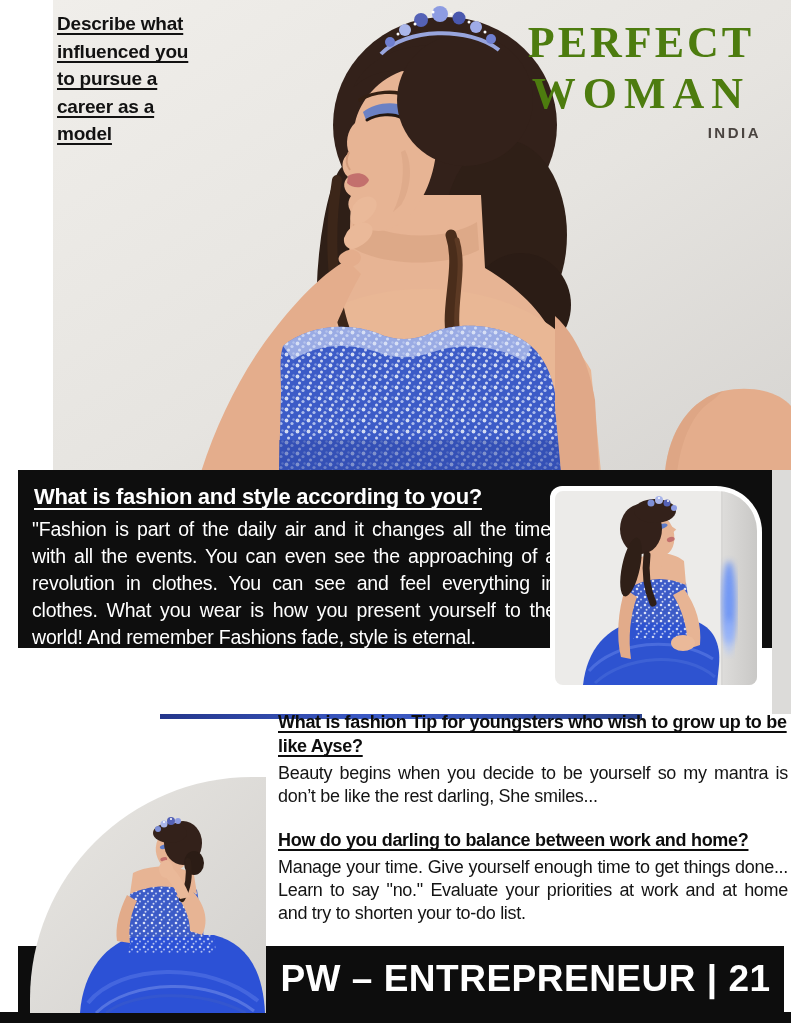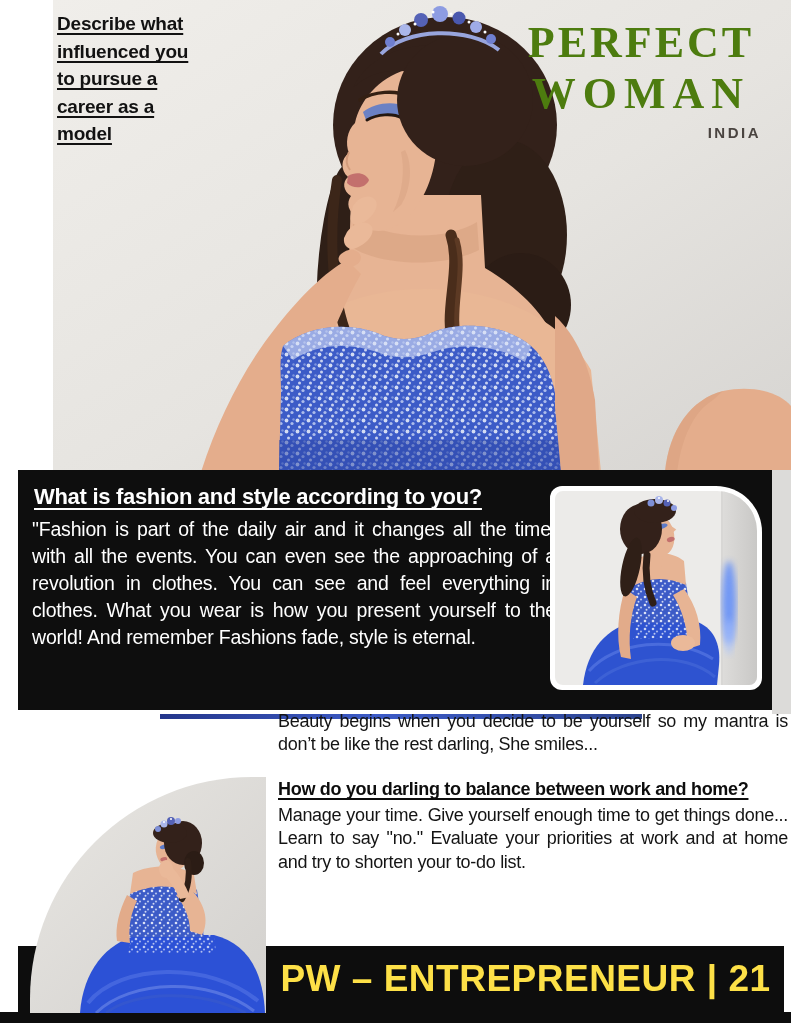--- a/index.html
+++ b/index.html
@@ -24,21 +24,21 @@
   }
   
   .intro{position:absolute;left:20px;top:10px;width:140px;z-index:3;margin-left:37px;}
   .intro h2{
     margin:0 0 2px 0;font-size:19px;font-weight:700;color:#121212;line-height:1.45;letter-spacing:-0.2px;
     text-decoration:underline;text-decoration-thickness:2px;text-underline-offset:3px;text-decoration-skip-ink:none;
   }
   .intro p{margin:0;font-size:17.5px;line-height:1.44;letter-spacing:-0.2px;color:#161616;}
   
   .panel{
-    position:absolute;left:18px;top:470px;width:754px;height:240px;background:#0e0e0e;z-index:2;
+    position:absolute;left:18px;top:470px;width:754px;height:178px;background:#0e0e0e;z-index:2;
     box-sizing:border-box;padding:10px 0 0 14px;
   }
   .panel h2{
     margin:4px 0 6px 2px;font-size:22px;font-weight:700;color:#ffffff;letter-spacing:-0.3px;
     text-decoration:underline;text-decoration-thickness:2px;text-underline-offset:4px;text-decoration-skip-ink:none;
   }
   .panel p{
     margin:0;width:524px;font-size:19.5px;line-height:1.38;letter-spacing:-0.2px;color:#ffffff;text-align:justify;
   }
   .framed-photo{
@@ -60,21 +60,21 @@
   .qa-item + .qa-item{margin-top:20px;}
   
   .bottom-photo{
     position:absolute;left:30px;top:777px;width:236px;height:236px;z-index:4;
     border-top-left-radius:94%;overflow:hidden;
   }
   
   .footer-bar{position:absolute;left:18px;top:946px;width:766px;height:66px;background:#0d0d0d;z-index:3;}
   .footer-label{
     position:absolute;left:245px;top:0;width:525px;height:66px;line-height:66px;text-align:center;
-    color:#fde047;font-size:37px;font-weight:700;letter-spacing:0.5px;white-space:nowrap;
+    color:#ffffff;font-size:37px;font-weight:700;letter-spacing:0.5px;white-space:nowrap;
   }
   .footer-bleed{position:absolute;left:0;top:1012px;width:791px;height:11px;background:#0d0d0d;z-index:2;}
 </style>
 </head>
 <body>
 
 <div class="page">
 
   <div class="top-photo">
     <svg width="738" height="472" viewBox="0 0 738 472">
@@ -207,20 +207,21 @@
               <circle cx="113" cy="10" r="1" fill="#ffffff"></circle>
           </g>
         </svg>
       </div>
     </div>
   </section>
   <div class="blue-sliver"></div>
 
   <section class="qa-col">
     <div class="qa-item">
+      <h3>What is fashion Tip for youngsters who wish to grow up to be like Ayse?</h3>
       <p>Beauty begins when you decide to be yourself so my mantra is don’t be like the rest darling, She smiles...</p>
     </div>
     <div class="qa-item">
       <h3>How do you darling to balance between work and home?</h3>
       <p>Manage your time. Give yourself enough time to get things done... Learn to say "no." Evaluate your priorities at work and at home and try to shorten your to-do list.</p>
     </div>
   </section>
 
   <div class="bottom-photo">
     <svg width="236" height="236" viewBox="0 0 236 236">

